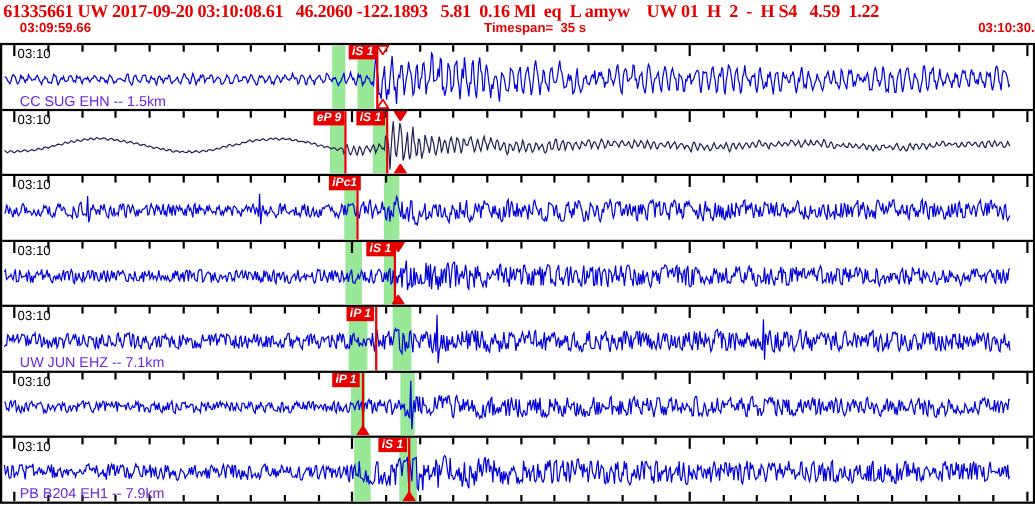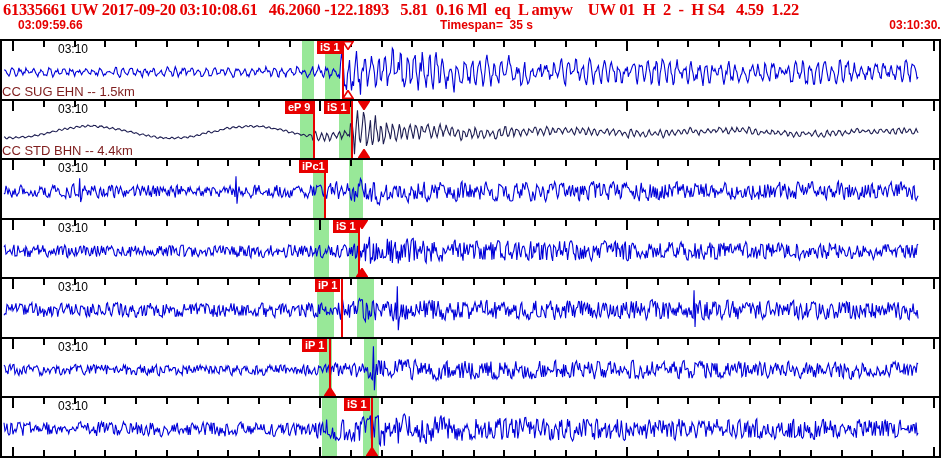--- a/index.html
+++ b/index.html
@@ -17,25 +17,25 @@
          border:2px solid #000;box-sizing:border-box;
          display:flex;flex-direction:column;background:#fff;}
   .row{position:relative;flex:1 1 0;border-bottom:2px solid #000;overflow:hidden;}
   .row:last-child{border-bottom:none;}
   .band{position:absolute;top:0;bottom:0;}
   .tick{position:absolute;top:0;width:2px;background:#000;}
   .tick.up{top:auto;bottom:0;}
   svg.wf{position:absolute;left:0;top:0;width:100%;height:100%;display:block;}
   .pickline{position:absolute;top:0;bottom:0;width:2px;}
   .picklabel{position:absolute;top:0;height:13px;line-height:13px;
-             color:#fff;font-size:11px;font-weight:bold;padding:0 3px;white-space:pre;}
+             color:#fff;font-size:11px;font-weight:bold;padding:0 3px;white-space:pre;font-style:italic;}
   .marker{position:absolute;width:12px;height:9px;}
   .marker.top{top:0;} .marker.bottom{bottom:0;}
-  .minlabel{position:absolute;left:14px;top:1px;font-size:12px;color:#000;margin-left:42px;}
-  .stlabel{position:absolute;left:0;bottom:0;font-size:13px;color:#7f1d1d;white-space:pre;}
+  .minlabel{position:absolute;left:14px;top:1px;font-size:12px;color:#000;}
+  .stlabel{position:absolute;left:16px;bottom:0;font-size:13px;color:#6d28d9;white-space:pre;}
 </style>
 </head>
 <body>
 
 <div class="hdr1">61335661 UW 2017-09-20 03:10:08.61   46.2060 -122.1893   5.81  0.16 Ml  eq  L amyw    UW 01  H  2  -  H S4   4.59  1.22</div>
 <div class="hdr2">
   <span class="t-left">03:09:59.66</span>
   <span class="t-center">Timespan=  35 s</span>
   <span class="t-right">03:10:30.33</span>
 </div>
@@ -130,21 +130,20 @@
       <div class="pickline" style="left: 349px; background: rgb(232, 0, 0);"></div>
       <svg class="marker top" viewBox="0 0 12 9" style="left: 356px;">
         <polygon points="1,0.8 11,0.8 6,8.5" fill="#e80000" stroke="#e80000" stroke-width="1.6"></polygon>
       </svg>
       <svg class="marker bottom" viewBox="0 0 12 9" style="left: 356px;">
         <polygon points="1,8.2 11,8.2 6,0.5" fill="#e80000" stroke="#e80000" stroke-width="1.6"></polygon>
       </svg>
       <div class="picklabel" style="left: 283px; background: rgb(232, 0, 0);">eP 9</div>
       <div class="picklabel" style="left: 322px; background: rgb(232, 0, 0);">iS 1</div>
       <div class="minlabel">03:10</div>
-      <div class="stlabel">CC STD BHN -- 4.4km</div>
     </div>
     <div class="row">
       <div class="band" style="left: 311px; width: 11px; background: rgb(152, 232, 152);"></div>
       <div class="band" style="left: 347px; width: 14px; background: rgb(152, 232, 152);"></div>
       <div class="tick" style="left: 10.4px; height: 10px;"></div>
       <div class="tick" style="left: 41.1px; height: 6px;"></div>
       <div class="tick" style="left: 71.8px; height: 6px;"></div>
       <div class="tick" style="left: 102.4px; height: 6px;"></div>
       <div class="tick" style="left: 133.1px; height: 6px;"></div>
       <div class="tick" style="left: 163.8px; height: 6px;"></div>
@@ -260,20 +259,21 @@
       <div class="tick" style="left: 838.8px; height: 6px;"></div>
       <div class="tick" style="left: 869.4px; height: 6px;"></div>
       <div class="tick" style="left: 900.1px; height: 6px;"></div>
       <div class="tick" style="left: 930.8px; height: 10px;"></div>
       <svg class="wf" viewBox="0 0 941 58" preserveAspectRatio="none">
         <path d="M2 36.6 L3 34.9 L4 35.3 L5 25.6 L6 26.7 L7 30.8 L8 28.9 L9 31.2 L10 25.4 L11 31.9 L12 29.8 L13 28.9 L14 24.6 L15 32.5 L16 30.7 L17 28.4 L18 25.0 L19 25.8 L20 25.6 L21 28.3 L22 35.9 L23 26.0 L24 35.4 L25 30.7 L26 33.9 L27 27.9 L28 25.4 L29 26.2 L30 24.0 L31 33.7 L32 33.6 L33 30.4 L34 24.6 L35 28.2 L36 37.1 L37 34.4 L38 27.5 L39 34.0 L40 32.9 L41 29.9 L42 38.1 L43 31.5 L44 33.1 L45 37.0 L46 31.7 L47 28.4 L48 34.6 L49 27.4 L50 37.3 L51 35.4 L52 28.3 L53 28.4 L54 29.7 L55 29.7 L56 38.0 L57 31.5 L58 29.6 L59 25.2 L60 24.4 L61 32.6 L62 34.0 L63 31.0 L64 29.5 L65 26.0 L66 28.8 L67 24.8 L68 30.5 L69 35.7 L70 27.4 L71 35.4 L72 34.4 L73 33.2 L74 25.4 L75 29.6 L76 33.6 L77 35.2 L78 36.4 L79 27.5 L80 27.3 L81 27.6 L82 30.0 L83 29.1 L84 35.5 L85 37.8 L86 27.5 L87 36.4 L88 37.7 L89 28.2 L90 34.2 L91 25.1 L92 28.3 L93 34.5 L94 35.2 L95 33.9 L96 36.5 L97 26.4 L98 27.0 L99 31.6 L100 34.9 L101 33.0 L102 35.0 L103 35.9 L104 34.0 L105 25.2 L106 24.0 L107 31.9 L108 29.3 L109 35.3 L110 37.0 L111 32.5 L112 25.5 L113 27.0 L114 24.3 L115 25.0 L116 23.9 L117 32.7 L118 36.4 L119 25.1 L120 25.8 L121 37.5 L122 35.8 L123 30.4 L124 26.5 L125 35.6 L126 35.4 L127 38.5 L128 31.0 L129 27.9 L130 33.1 L131 26.5 L132 31.9 L133 32.0 L134 38.1 L135 38.6 L136 33.9 L137 34.7 L138 29.3 L139 28.9 L140 27.6 L141 37.1 L142 31.6 L143 26.6 L144 36.5 L145 35.9 L146 26.7 L147 27.1 L148 28.7 L149 24.4 L150 29.6 L151 28.4 L152 29.6 L153 37.0 L154 29.3 L155 27.3 L156 34.2 L157 30.0 L158 36.6 L159 36.9 L160 37.3 L161 38.4 L162 26.2 L163 35.5 L164 33.3 L165 25.4 L166 29.5 L167 29.8 L168 34.5 L169 27.7 L170 31.6 L171 29.4 L172 29.1 L173 29.6 L174 37.4 L175 37.5 L176 30.6 L177 37.7 L178 32.6 L179 36.3 L180 34.3 L181 38.0 L182 30.9 L183 25.4 L184 30.7 L185 31.0 L186 29.9 L187 30.9 L188 29.4 L189 25.5 L190 35.3 L191 25.5 L192 28.5 L193 32.0 L194 26.5 L195 24.9 L196 35.4 L197 30.0 L198 31.6 L199 25.9 L200 25.1 L201 27.5 L202 26.0 L203 27.9 L204 34.9 L205 25.0 L206 25.7 L207 26.4 L208 29.0 L209 34.3 L210 34.9 L211 30.2 L212 38.0 L213 26.2 L214 35.3 L215 34.2 L216 38.1 L217 28.1 L218 26.9 L219 36.8 L220 32.9 L221 32.8 L222 26.5 L223 33.8 L224 38.0 L225 28.5 L226 31.4 L227 30.7 L228 32.5 L229 29.4 L230 24.6 L231 31.9 L232 31.4 L233 24.8 L234 36.1 L235 31.1 L236 27.5 L237 33.0 L238 36.2 L239 33.0 L240 36.6 L241 26.5 L242 36.8 L243 28.3 L244 29.0 L245 36.8 L246 27.0 L247 26.7 L248 33.8 L249 33.6 L250 32.3 L251 33.9 L252 36.2 L253 32.8 L254 30.7 L255 37.8 L256 34.8 L257 36.5 L258 29.0 L259 29.7 L260 26.5 L261 24.2 L262 24.6 L263 36.2 L264 29.2 L265 38.1 L266 30.8 L267 32.1 L268 30.9 L269 27.5 L270 30.7 L271 28.0 L272 35.7 L273 36.9 L274 38.8 L275 30.0 L276 30.8 L277 30.8 L278 28.0 L279 26.3 L280 35.8 L281 25.8 L282 25.0 L283 33.7 L284 27.8 L285 26.0 L286 32.4 L287 33.9 L288 30.8 L289 37.7 L290 36.8 L291 31.7 L292 27.7 L293 27.8 L294 31.6 L295 29.3 L296 28.9 L297 27.6 L298 26.9 L299 36.7 L300 36.4 L301 25.7 L302 30.6 L303 31.2 L304 35.1 L305 38.5 L306 25.4 L307 31.4 L308 24.5 L309 26.0 L310 32.6 L311 24.6 L312 28.0 L313 36.6 L314 38.3 L315 34.0 L316 37.6 L317 37.9 L318 25.8 L319 35.1 L320 25.7 L321 24.4 L322 30.5 L323 31.0 L324 32.3 L325 27.8 L326 36.3 L327 33.4 L328 33.9 L329 35.3 L330 29.1 L331 32.6 L332 35.9 L333 30.0 L334 29.2 L335 29.1 L336 30.6 L337 36.0 L338 23.9 L339 34.5 L340 40.9 L341 28.7 L342 20.6 L343 28.0 L344 36.5 L345 30.3 L346 33.9 L347 35.5 L348 25.5 L349 39.0 L350 27.3 L351 27.3 L352 25.5 L353 22.2 L354 35.3 L355 26.9 L356 35.2 L357 31.3 L358 22.6 L359 19.9 L360 22.1 L361 20.7 L362 21.0 L363 39.0 L364 40.9 L365 42.8 L366 24.0 L367 27.2 L368 40.8 L369 31.9 L370 37.6 L371 36.8 L372 23.2 L373 22.2 L374 33.6 L375 41.6 L376 24.8 L377 25.7 L378 30.2 L379 31.9 L380 32.4 L381 37.8 L382 29.5 L383 25.3 L384 31.9 L385 24.9 L386 29.1 L387 22.9 L388 23.8 L389 30.5 L390 37.6 L391 25.1 L392 38.3 L393 42.4 L394 33.7 L395 23.7 L396 40.9 L397 7.3 L398 51.7 L399 39.8 L400 36.4 L401 25.8 L402 38.5 L403 25.8 L404 35.7 L405 40.9 L406 26.8 L407 40.4 L408 30.0 L409 34.1 L410 33.8 L411 27.0 L412 37.2 L413 33.4 L414 37.4 L415 35.8 L416 25.4 L417 29.9 L418 32.8 L419 34.6 L420 22.4 L421 31.6 L422 31.8 L423 31.4 L424 21.6 L425 38.6 L426 24.5 L427 36.1 L428 24.7 L429 22.2 L430 25.0 L431 32.0 L432 21.2 L433 39.9 L434 22.2 L435 34.7 L436 37.5 L437 29.6 L438 22.2 L439 29.8 L440 38.3 L441 30.9 L442 41.0 L443 34.4 L444 39.7 L445 41.4 L446 32.4 L447 28.2 L448 34.4 L449 29.3 L450 24.4 L451 31.2 L452 33.3 L453 30.8 L454 41.4 L455 30.8 L456 38.4 L457 34.8 L458 23.1 L459 32.9 L460 38.8 L461 33.1 L462 38.4 L463 23.4 L464 26.3 L465 23.9 L466 27.0 L467 25.7 L468 29.3 L469 40.3 L470 33.0 L471 36.2 L472 28.8 L473 32.5 L474 26.8 L475 23.3 L476 27.5 L477 33.4 L478 26.7 L479 26.2 L480 28.9 L481 21.6 L482 26.3 L483 33.3 L484 32.7 L485 34.1 L486 23.5 L487 21.1 L488 35.8 L489 34.7 L490 32.1 L491 34.8 L492 29.4 L493 38.5 L494 32.3 L495 23.2 L496 40.0 L497 28.7 L498 30.2 L499 26.3 L500 32.2 L501 27.4 L502 24.7 L503 27.3 L504 23.0 L505 28.0 L506 36.3 L507 30.2 L508 28.6 L509 37.6 L510 30.4 L511 35.8 L512 30.7 L513 33.3 L514 26.0 L515 32.2 L516 26.7 L517 39.2 L518 38.0 L519 40.0 L520 33.2 L521 25.6 L522 23.7 L523 35.1 L524 36.7 L525 30.8 L526 35.9 L527 39.2 L528 35.1 L529 40.9 L530 40.0 L531 33.9 L532 33.6 L533 33.9 L534 24.0 L535 31.3 L536 22.0 L537 36.0 L538 37.8 L539 38.2 L540 38.1 L541 37.7 L542 26.8 L543 30.8 L544 31.7 L545 36.2 L546 39.3 L547 25.3 L548 29.3 L549 27.1 L550 25.1 L551 21.9 L552 31.2 L553 28.2 L554 37.0 L555 41.3 L556 32.4 L557 25.6 L558 33.6 L559 28.8 L560 35.7 L561 38.7 L562 35.9 L563 27.9 L564 32.0 L565 27.3 L566 39.6 L567 26.1 L568 21.9 L569 33.7 L570 22.1 L571 26.0 L572 29.5 L573 37.2 L574 25.9 L575 38.7 L576 31.9 L577 28.8 L578 28.5 L579 22.7 L580 23.0 L581 34.6 L582 21.9 L583 36.5 L584 26.1 L585 24.3 L586 31.4 L587 29.0 L588 23.9 L589 35.2 L590 25.6 L591 37.2 L592 29.0 L593 38.9 L594 32.4 L595 31.6 L596 36.1 L597 38.8 L598 32.8 L599 23.5 L600 35.5 L601 38.6 L602 32.6 L603 27.4 L604 24.1 L605 31.9 L606 24.7 L607 25.7 L608 33.3 L609 38.8 L610 36.0 L611 25.8 L612 35.2 L613 35.0 L614 26.9 L615 37.2 L616 36.4 L617 29.1 L618 27.4 L619 37.5 L620 37.8 L621 40.2 L622 26.4 L623 36.5 L624 24.3 L625 28.9 L626 32.0 L627 23.1 L628 34.6 L629 35.7 L630 39.7 L631 31.0 L632 22.4 L633 33.7 L634 23.7 L635 39.4 L636 29.2 L637 22.2 L638 34.3 L639 29.3 L640 32.4 L641 36.9 L642 24.2 L643 32.5 L644 30.5 L645 28.1 L646 34.4 L647 40.9 L648 38.6 L649 30.5 L650 32.7 L651 22.8 L652 21.5 L653 20.8 L654 27.4 L655 24.8 L656 22.3 L657 38.1 L658 23.9 L659 28.9 L660 29.9 L661 39.8 L662 39.5 L663 35.3 L664 23.5 L665 37.9 L666 25.8 L667 24.9 L668 30.5 L669 39.9 L670 23.8 L671 26.8 L672 31.9 L673 34.2 L674 29.0 L675 36.4 L676 30.0 L677 37.1 L678 28.8 L679 33.7 L680 23.4 L681 29.2 L682 27.1 L683 34.0 L684 35.6 L685 30.9 L686 36.3 L687 29.5 L688 38.6 L689 32.1 L690 28.7 L691 36.1 L692 31.6 L693 38.4 L694 39.3 L695 11.3 L696 48.3 L697 25.4 L698 26.6 L699 34.9 L700 24.7 L701 21.4 L702 30.2 L703 38.4 L704 40.6 L705 41.2 L706 25.6 L707 37.4 L708 23.3 L709 38.5 L710 40.2 L711 30.3 L712 35.5 L713 34.1 L714 22.9 L715 28.3 L716 23.1 L717 23.9 L718 35.9 L719 34.2 L720 26.3 L721 27.3 L722 37.8 L723 40.5 L724 36.0 L725 35.8 L726 31.8 L727 29.1 L728 21.7 L729 21.2 L730 34.9 L731 39.0 L732 32.0 L733 26.9 L734 22.2 L735 34.3 L736 28.0 L737 38.1 L738 29.6 L739 40.4 L740 31.2 L741 27.7 L742 33.9 L743 32.4 L744 26.0 L745 28.7 L746 29.0 L747 24.4 L748 23.7 L749 26.4 L750 27.5 L751 24.3 L752 34.8 L753 28.4 L754 24.9 L755 28.8 L756 31.6 L757 39.7 L758 27.5 L759 26.9 L760 35.7 L761 22.8 L762 32.0 L763 37.7 L764 40.4 L765 36.0 L766 38.2 L767 36.3 L768 27.0 L769 23.0 L770 22.2 L771 28.9 L772 35.9 L773 32.8 L774 31.1 L775 32.5 L776 35.5 L777 30.3 L778 23.6 L779 27.9 L780 37.4 L781 25.7 L782 28.7 L783 30.1 L784 36.1 L785 26.7 L786 31.4 L787 28.9 L788 32.5 L789 25.3 L790 36.2 L791 31.1 L792 23.5 L793 26.1 L794 23.0 L795 21.7 L796 36.7 L797 35.5 L798 27.4 L799 38.6 L800 40.4 L801 29.1 L802 25.6 L803 29.9 L804 40.0 L805 38.1 L806 32.8 L807 36.7 L808 24.2 L809 38.7 L810 34.0 L811 31.0 L812 31.0 L813 23.6 L814 24.4 L815 23.0 L816 25.1 L817 24.3 L818 36.1 L819 40.3 L820 37.8 L821 24.8 L822 35.5 L823 33.0 L824 26.0 L825 31.7 L826 36.3 L827 40.2 L828 40.0 L829 29.8 L830 39.1 L831 31.7 L832 26.4 L833 25.3 L834 26.8 L835 31.7 L836 39.7 L837 33.6 L838 33.7 L839 39.0 L840 32.7 L841 23.5 L842 34.3 L843 30.5 L844 24.7 L845 27.3 L846 24.4 L847 34.3 L848 23.0 L849 24.1 L850 34.1 L851 23.2 L852 39.3 L853 39.4 L854 35.9 L855 26.7 L856 34.5 L857 40.7 L858 26.7 L859 32.5 L860 37.4 L861 39.0 L862 26.3 L863 31.1 L864 34.9 L865 31.3 L866 30.0 L867 38.8 L868 24.8 L869 27.3 L870 24.7 L871 33.8 L872 33.4 L873 38.4 L874 24.5 L875 37.3 L876 33.2 L877 39.4 L878 26.3 L879 31.2 L880 33.1 L881 27.3 L882 36.4 L883 31.2 L884 27.6 L885 30.4 L886 36.4 L887 29.7 L888 35.3 L889 30.7 L890 23.5 L891 33.4 L892 25.9 L893 27.5 L894 31.7 L895 26.1 L896 24.5 L897 29.8 L898 38.9 L899 28.6 L900 23.5 L901 34.7 L902 40.5 L903 39.3 L904 29.8 L905 27.9 L906 27.5 L907 34.7 L908 29.8 L909 32.8 L910 39.9 L911 41.0 L912 29.3 L913 33.1 L914 32.7 L915 24.7 L916 34.5 L917 34.0 L918 36.4 L919 31.4 L920 39.8 " fill="none" stroke="#0000d8" stroke-width="1.1"></path>
       </svg>
       <div class="pickline" style="left: 339px; background: rgb(232, 0, 0);"></div>
       <div class="picklabel" style="left: 313px; background: rgb(232, 0, 0);">iP 1</div>
       <div class="minlabel">03:10</div>
+      <div class="stlabel">UW JUN EHZ -- 7.1km</div>
     </div>
     <div class="row">
       <div class="band" style="left: 317px; width: 13px; background: rgb(152, 232, 152);"></div>
       <div class="band" style="left: 362px; width: 13px; background: rgb(152, 232, 152);"></div>
       <div class="tick" style="left: 10.4px; height: 10px;"></div>
       <div class="tick" style="left: 41.1px; height: 6px;"></div>
       <div class="tick" style="left: 71.8px; height: 6px;"></div>
       <div class="tick" style="left: 102.4px; height: 6px;"></div>
       <div class="tick" style="left: 133.1px; height: 6px;"></div>
       <div class="tick" style="left: 163.8px; height: 6px;"></div>
@@ -379,14 +379,15 @@
       <div class="tick up" style="left: 930.8px; height: 9px;"></div>
       <svg class="wf" viewBox="0 0 941 58" preserveAspectRatio="none">
         <path d="M2 24.9 L3 33.3 L4 31.4 L5 25.9 L6 35.3 L7 37.2 L8 36.0 L9 25.6 L10 26.1 L11 36.5 L12 33.1 L13 31.5 L14 34.0 L15 30.5 L16 24.9 L17 25.3 L18 24.6 L19 29.3 L20 31.2 L21 38.0 L22 25.9 L23 27.7 L24 27.4 L25 25.7 L26 26.5 L27 26.8 L28 23.9 L29 34.9 L30 32.0 L31 31.1 L32 32.8 L33 28.7 L34 27.6 L35 32.3 L36 28.3 L37 33.9 L38 30.8 L39 33.0 L40 32.8 L41 30.1 L42 25.8 L43 27.9 L44 31.8 L45 24.4 L46 36.6 L47 26.7 L48 36.5 L49 31.8 L50 35.8 L51 29.3 L52 29.3 L53 27.9 L54 33.0 L55 36.4 L56 30.7 L57 29.7 L58 32.1 L59 28.6 L60 34.7 L61 30.0 L62 29.9 L63 28.9 L64 30.7 L65 33.1 L66 32.2 L67 35.8 L68 32.0 L69 31.7 L70 31.6 L71 29.3 L72 30.7 L73 32.8 L74 33.0 L75 29.4 L76 30.5 L77 25.2 L78 25.2 L79 24.0 L80 29.1 L81 28.4 L82 30.1 L83 27.6 L84 28.2 L85 32.6 L86 25.2 L87 29.9 L88 35.6 L89 34.3 L90 32.3 L91 32.8 L92 28.9 L93 35.4 L94 32.2 L95 38.3 L96 29.2 L97 24.2 L98 34.6 L99 26.8 L100 24.2 L101 29.2 L102 24.2 L103 34.9 L104 31.4 L105 25.5 L106 32.9 L107 29.5 L108 25.4 L109 26.6 L110 25.1 L111 27.2 L112 35.2 L113 36.1 L114 27.1 L115 30.9 L116 37.7 L117 32.3 L118 35.9 L119 33.3 L120 31.9 L121 27.6 L122 24.0 L123 26.7 L124 26.4 L125 30.3 L126 34.3 L127 35.4 L128 35.5 L129 25.9 L130 26.3 L131 34.7 L132 29.5 L133 31.7 L134 31.0 L135 24.5 L136 36.5 L137 28.1 L138 29.3 L139 35.3 L140 26.5 L141 34.6 L142 37.4 L143 36.4 L144 30.3 L145 28.1 L146 32.9 L147 37.6 L148 35.2 L149 25.0 L150 31.5 L151 25.4 L152 29.1 L153 37.2 L154 31.9 L155 33.3 L156 29.8 L157 34.6 L158 30.6 L159 37.8 L160 39.0 L161 37.4 L162 33.4 L163 28.7 L164 30.0 L165 31.0 L166 32.3 L167 37.0 L168 35.0 L169 33.6 L170 32.5 L171 27.6 L172 33.7 L173 26.8 L174 33.9 L175 28.7 L176 25.0 L177 33.3 L178 35.9 L179 31.7 L180 31.0 L181 31.4 L182 35.6 L183 31.2 L184 30.5 L185 33.3 L186 27.5 L187 37.2 L188 29.3 L189 37.2 L190 27.6 L191 25.3 L192 26.6 L193 30.4 L194 28.0 L195 32.4 L196 28.4 L197 30.2 L198 35.5 L199 33.5 L200 33.2 L201 27.4 L202 24.5 L203 30.2 L204 37.1 L205 27.4 L206 24.9 L207 26.4 L208 27.5 L209 33.5 L210 24.8 L211 36.3 L212 25.7 L213 25.5 L214 36.7 L215 33.2 L216 28.9 L217 34.3 L218 38.3 L219 29.7 L220 35.7 L221 30.3 L222 34.7 L223 34.0 L224 38.6 L225 26.9 L226 26.3 L227 30.3 L228 37.2 L229 34.1 L230 34.2 L231 32.7 L232 36.4 L233 35.3 L234 31.9 L235 37.4 L236 35.0 L237 28.1 L238 26.6 L239 25.0 L240 24.2 L241 30.9 L242 25.6 L243 32.5 L244 34.2 L245 34.9 L246 32.8 L247 28.0 L248 34.3 L249 28.3 L250 36.5 L251 30.6 L252 34.8 L253 30.0 L254 31.3 L255 25.3 L256 26.7 L257 31.4 L258 30.5 L259 31.4 L260 26.5 L261 31.7 L262 31.9 L263 26.5 L264 33.2 L265 35.8 L266 35.9 L267 36.0 L268 34.1 L269 36.9 L270 30.2 L271 26.4 L272 37.2 L273 38.8 L274 38.1 L275 33.9 L276 32.0 L277 30.6 L278 27.7 L279 29.3 L280 27.2 L281 35.3 L282 27.3 L283 35.3 L284 33.2 L285 31.1 L286 25.6 L287 25.5 L288 36.8 L289 37.7 L290 33.8 L291 30.6 L292 27.8 L293 25.7 L294 32.3 L295 37.8 L296 26.6 L297 28.6 L298 26.7 L299 30.8 L300 27.8 L301 36.8 L302 29.1 L303 31.5 L304 29.6 L305 35.7 L306 34.4 L307 28.2 L308 26.8 L309 37.0 L310 34.6 L311 32.1 L312 26.9 L313 28.5 L314 34.4 L315 25.2 L316 37.7 L317 40.7 L318 27.3 L319 25.4 L320 37.6 L321 27.5 L322 25.1 L323 34.1 L324 33.7 L325 35.0 L326 21.6 L327 36.3 L328 36.9 L329 37.0 L330 40.0 L331 37.2 L332 29.9 L333 40.9 L334 34.3 L335 42.7 L336 39.6 L337 40.8 L338 42.5 L339 41.2 L340 39.2 L341 26.5 L342 22.1 L343 22.5 L344 42.4 L345 38.5 L346 34.0 L347 42.6 L348 36.2 L349 31.5 L350 38.2 L351 43.0 L352 39.8 L353 34.5 L354 43.9 L355 25.5 L356 25.0 L357 31.6 L358 28.0 L359 43.1 L360 24.5 L361 25.8 L362 20.1 L363 19.0 L364 24.1 L365 35.0 L366 23.3 L367 21.0 L368 21.6 L369 20.9 L370 17.6 L371 40.7 L372 21.0 L373 29.3 L374 39.7 L375 19.4 L376 19.9 L377 18.2 L378 18.0 L379 45.9 L380 47.7 L381 32.7 L382 35.6 L383 33.3 L384 48.0 L385 24.9 L386 34.6 L387 28.5 L388 31.5 L389 24.9 L390 38.8 L391 34.4 L392 35.2 L393 31.0 L394 26.8 L395 35.2 L396 20.0 L397 24.3 L398 45.7 L399 24.7 L400 34.3 L401 30.2 L402 24.3 L403 17.7 L404 16.2 L405 17.8 L406 25.9 L407 32.8 L408 37.9 L409 18.5 L410 34.5 L411 34.6 L412 38.1 L413 37.4 L414 33.9 L415 29.3 L416 35.4 L417 27.3 L418 39.4 L419 31.7 L420 44.7 L421 38.1 L422 22.4 L423 40.1 L424 37.9 L425 43.3 L426 46.2 L427 25.6 L428 27.9 L429 37.2 L430 32.5 L431 43.6 L432 30.5 L433 39.9 L434 26.3 L435 18.7 L436 31.8 L437 24.2 L438 35.4 L439 30.1 L440 20.2 L441 17.6 L442 31.9 L443 20.7 L444 19.7 L445 31.4 L446 26.0 L447 27.9 L448 40.8 L449 20.6 L450 30.7 L451 27.8 L452 35.3 L453 30.3 L454 26.7 L455 40.9 L456 31.3 L457 42.4 L458 30.4 L459 38.8 L460 32.1 L461 34.5 L462 42.9 L463 31.5 L464 33.2 L465 28.2 L466 29.8 L467 26.5 L468 30.4 L469 32.7 L470 41.9 L471 36.1 L472 41.6 L473 39.3 L474 38.6 L475 40.3 L476 21.1 L477 30.2 L478 26.6 L479 36.8 L480 31.2 L481 29.0 L482 40.0 L483 31.3 L484 30.4 L485 24.9 L486 38.9 L487 40.3 L488 37.4 L489 23.8 L490 36.8 L491 29.6 L492 33.9 L493 39.8 L494 40.5 L495 36.9 L496 23.7 L497 29.9 L498 21.6 L499 27.0 L500 20.1 L501 30.3 L502 41.8 L503 38.6 L504 23.3 L505 21.8 L506 20.8 L507 39.4 L508 39.8 L509 32.9 L510 26.5 L511 26.8 L512 20.9 L513 35.2 L514 31.3 L515 40.0 L516 22.2 L517 24.5 L518 40.8 L519 34.7 L520 20.6 L521 25.1 L522 30.5 L523 33.8 L524 27.7 L525 19.8 L526 19.5 L527 27.0 L528 28.9 L529 24.3 L530 36.3 L531 23.7 L532 31.1 L533 30.0 L534 28.1 L535 40.6 L536 32.2 L537 21.6 L538 22.1 L539 32.5 L540 33.6 L541 37.7 L542 32.9 L543 24.9 L544 20.8 L545 37.6 L546 31.1 L547 25.4 L548 26.8 L549 28.3 L550 41.2 L551 42.1 L552 31.2 L553 41.5 L554 38.6 L555 29.4 L556 26.9 L557 31.0 L558 32.1 L559 42.3 L560 23.5 L561 29.0 L562 21.9 L563 35.9 L564 39.4 L565 40.1 L566 32.0 L567 33.9 L568 21.3 L569 28.8 L570 23.0 L571 38.7 L572 41.0 L573 43.2 L574 41.2 L575 32.3 L576 35.3 L577 28.9 L578 34.5 L579 37.2 L580 25.0 L581 32.9 L582 38.9 L583 31.0 L584 21.1 L585 25.1 L586 37.9 L587 22.2 L588 21.8 L589 24.7 L590 26.8 L591 28.1 L592 26.5 L593 39.3 L594 35.3 L595 41.9 L596 26.7 L597 21.5 L598 22.3 L599 40.5 L600 31.6 L601 39.4 L602 29.9 L603 32.8 L604 30.1 L605 30.8 L606 25.1 L607 40.1 L608 36.7 L609 28.8 L610 27.2 L611 41.0 L612 33.5 L613 33.5 L614 31.9 L615 28.8 L616 27.2 L617 34.8 L618 21.5 L619 36.4 L620 39.6 L621 34.4 L622 22.6 L623 32.8 L624 41.4 L625 42.7 L626 41.5 L627 24.9 L628 34.1 L629 32.3 L630 38.0 L631 29.3 L632 31.0 L633 35.6 L634 38.4 L635 24.6 L636 29.4 L637 28.1 L638 26.3 L639 34.2 L640 36.2 L641 28.8 L642 29.9 L643 37.4 L644 28.1 L645 33.4 L646 26.4 L647 40.9 L648 33.6 L649 27.2 L650 21.7 L651 26.0 L652 35.9 L653 31.8 L654 27.6 L655 39.3 L656 24.3 L657 28.9 L658 29.5 L659 31.7 L660 22.7 L661 23.2 L662 32.3 L663 35.5 L664 22.8 L665 32.1 L666 27.6 L667 27.3 L668 38.9 L669 27.5 L670 25.9 L671 29.2 L672 39.1 L673 24.1 L674 25.6 L675 40.6 L676 42.2 L677 35.6 L678 27.2 L679 28.0 L680 21.1 L681 32.3 L682 38.5 L683 22.4 L684 28.6 L685 24.8 L686 28.8 L687 35.3 L688 38.2 L689 36.5 L690 36.1 L691 28.2 L692 34.8 L693 24.6 L694 26.8 L695 28.7 L696 34.2 L697 40.4 L698 36.0 L699 27.7 L700 23.6 L701 26.5 L702 30.0 L703 23.0 L704 25.7 L705 23.8 L706 29.3 L707 39.0 L708 29.7 L709 31.4 L710 23.3 L711 33.2 L712 28.6 L713 35.8 L714 33.3 L715 26.6 L716 28.7 L717 29.5 L718 21.2 L719 29.1 L720 29.0 L721 33.5 L722 29.2 L723 29.3 L724 38.2 L725 34.2 L726 34.4 L727 32.1 L728 33.6 L729 22.7 L730 22.1 L731 34.6 L732 36.8 L733 38.4 L734 26.8 L735 31.2 L736 35.4 L737 40.0 L738 36.7 L739 25.6 L740 23.3 L741 21.9 L742 32.0 L743 40.0 L744 38.5 L745 35.1 L746 24.9 L747 34.1 L748 25.9 L749 24.0 L750 39.7 L751 27.9 L752 39.8 L753 30.8 L754 26.9 L755 29.2 L756 39.3 L757 22.5 L758 21.1 L759 39.4 L760 38.8 L761 40.4 L762 33.6 L763 40.2 L764 32.4 L765 28.3 L766 29.1 L767 36.5 L768 35.6 L769 26.2 L770 34.5 L771 36.1 L772 37.0 L773 39.6 L774 28.5 L775 35.5 L776 41.2 L777 39.5 L778 29.4 L779 29.7 L780 25.5 L781 33.4 L782 31.6 L783 24.7 L784 35.1 L785 37.4 L786 37.9 L787 33.7 L788 33.1 L789 39.0 L790 25.8 L791 39.8 L792 25.2 L793 39.8 L794 24.2 L795 21.1 L796 39.6 L797 39.4 L798 37.8 L799 36.9 L800 28.6 L801 38.4 L802 26.4 L803 39.4 L804 40.5 L805 38.5 L806 24.2 L807 32.5 L808 33.5 L809 27.6 L810 35.3 L811 29.2 L812 40.4 L813 35.5 L814 36.9 L815 41.4 L816 41.7 L817 23.3 L818 39.3 L819 32.5 L820 28.0 L821 38.6 L822 30.9 L823 28.0 L824 22.0 L825 21.6 L826 35.9 L827 23.8 L828 35.1 L829 29.6 L830 31.4 L831 31.8 L832 22.6 L833 32.5 L834 28.5 L835 39.4 L836 27.6 L837 27.6 L838 36.8 L839 39.7 L840 35.4 L841 38.9 L842 29.0 L843 28.0 L844 26.5 L845 29.0 L846 30.0 L847 35.1 L848 32.5 L849 32.4 L850 27.3 L851 31.5 L852 28.1 L853 35.7 L854 36.2 L855 38.0 L856 30.4 L857 33.0 L858 40.1 L859 23.8 L860 24.8 L861 21.5 L862 29.1 L863 25.8 L864 34.2 L865 38.3 L866 24.7 L867 24.2 L868 34.7 L869 31.0 L870 34.1 L871 22.5 L872 30.0 L873 24.0 L874 37.8 L875 34.2 L876 24.6 L877 38.0 L878 23.3 L879 29.6 L880 30.5 L881 27.5 L882 38.0 L883 32.6 L884 23.2 L885 38.1 L886 25.7 L887 21.7 L888 34.0 L889 23.3 L890 38.4 L891 26.1 L892 25.5 L893 25.8 L894 31.7 L895 35.8 L896 26.6 L897 39.6 L898 38.8 L899 38.6 L900 35.6 L901 26.3 L902 22.0 L903 31.8 L904 30.8 L905 30.7 L906 30.7 L907 31.9 L908 31.3 L909 32.4 L910 27.6 L911 35.0 L912 34.5 L913 27.1 L914 33.6 L915 26.7 L916 26.7 L917 35.8 L918 24.8 L919 37.0 L920 35.4 " fill="none" stroke="#0000d8" stroke-width="1.1"></path>
       </svg>
       <div class="pickline" style="left: 369px; background: rgb(232, 0, 0);"></div>
       <svg class="marker bottom" viewBox="0 0 12 9" style="left: 364px;">
         <polygon points="1,8.2 11,8.2 6,0.5" fill="#e80000" stroke="#e80000" stroke-width="1.6"></polygon>
       </svg>
       <div class="picklabel" style="left: 342px; background: rgb(232, 0, 0);">iS 1</div>
       <div class="minlabel">03:10</div>
+      <div class="stlabel">PB B204 EH1 -- 7.9km</div>
     </div>
   </div>
 
 </body></html>

